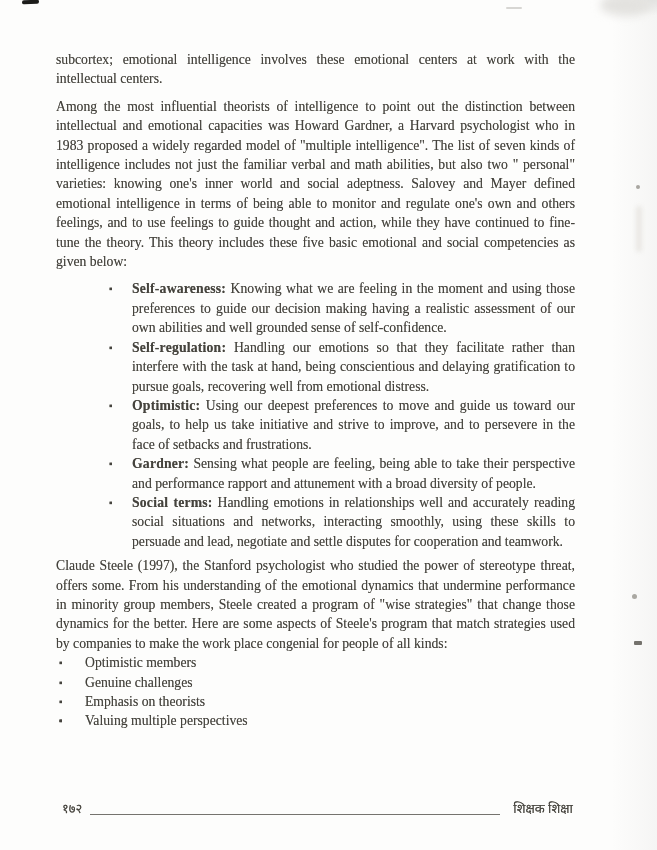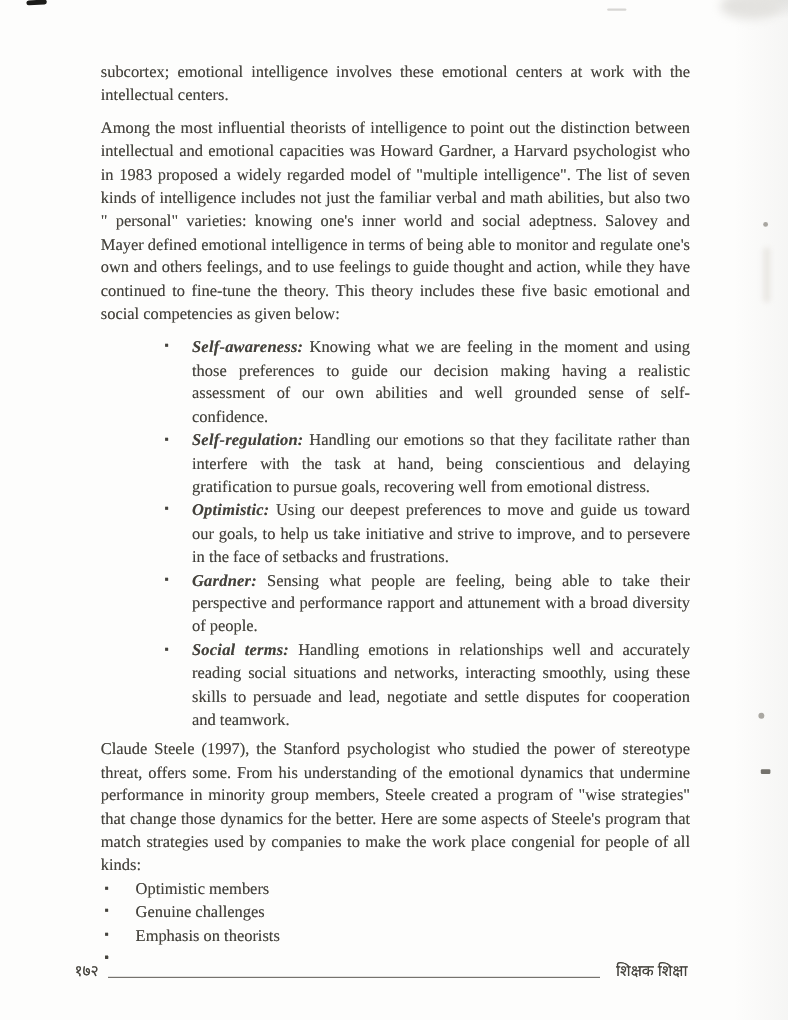--- a/index.html
+++ b/index.html
@@ -5,21 +5,21 @@
   html, body {
     margin: 0;
     padding: 0;
     background: #ffffff;
   }
   .page {
     position: relative;
     width: 657px;
     height: 850px;
     box-sizing: border-box;
-    padding: 50px 82px 0 84px;
+    padding: 50px 82px 0 56px;
     background:
       radial-gradient(70px 22px at 99% 0%, rgba(190,190,186,0.35), rgba(190,190,186,0) 70%),
       linear-gradient(90deg, rgba(0,0,0,0) 93%, rgba(60,58,52,0.04) 100%),
       #fdfdfc;
     font-family: "Liberation Serif", "DejaVu Serif", serif;
     font-size: 13.7px;
     line-height: 19.4px;
     color: #45433d;
     text-shadow: 0 0 0.5px rgba(69,67,61,0.55);
     overflow: hidden;
@@ -56,21 +56,20 @@
   ul.strategies > li > .bullet {
     position: absolute;
     left: 3px;
     top: 0;
     font-size: 10px;
     line-height: 19.4px;
   }
   b.term {
     font-weight: bold;
     letter-spacing: 0.2px;
-    font-style: italic;
   }
   .footer {
     position: absolute;
     left: 62px;
     right: 84px;
     top: 800px;
     display: flex;
     align-items: flex-end;
     font-size: 13px;
     line-height: 18px;
@@ -152,20 +151,21 @@
     </li>
     <li>
       <span class="bullet">▪</span>
       <span>Emphasis on theorists</span>
     </li>
     <li>
       <span class="bullet">▪</span>
     </li>
     <li>
       <span class="bullet">▪</span>
+      <span>Valuing multiple perspectives</span>
     </li>
   </ul>
 
   <div class="footer">
     <span class="pageno">१७२</span>
     <span class="rule"></span>
     <span class="journal">शिक्षक शिक्षा</span>
   </div>
 
 </div>

